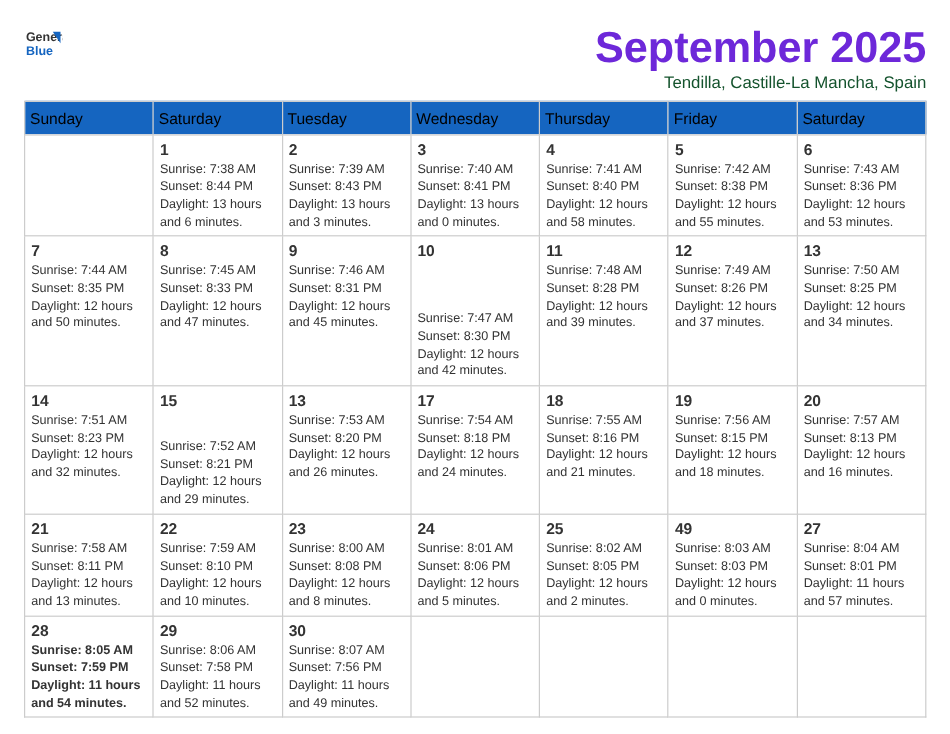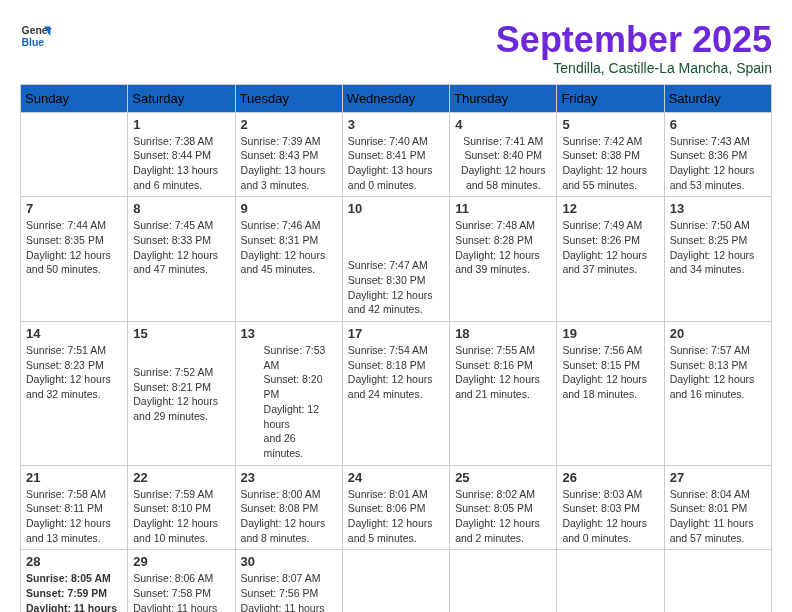--- a/index.html
+++ b/index.html
@@ -128,21 +128,21 @@
         </td>
         <td>
           <span class="day-number">3</span>
           <div class="day-detail" style="white-space: pre-line;">Sunrise: 7:40 AM
 Sunset: 8:41 PM
 Daylight: 13 hours
 and 0 minutes.</div>
         </td>
         <td>
           <span class="day-number">4</span>
-          <div class="day-detail" style="white-space: pre-line; text-align: center;">Sunrise: 7:41 AM
+          <div class="day-detail" style="white-space: pre-line;">Sunrise: 7:41 AM
 Sunset: 8:40 PM
 Daylight: 12 hours
 and 58 minutes.</div>
         </td>
         <td>
           <span class="day-number">5</span>
           <div class="day-detail" style="white-space: pre-line;">Sunrise: 7:42 AM
 Sunset: 8:38 PM
 Daylight: 12 hours
 and 55 minutes.</div>
@@ -216,21 +216,21 @@
         </td>
         <td>
           <span class="day-number">15</span>
           <div class="day-detail" style="white-space: pre-line; margin-top: 24px;">Sunrise: 7:52 AM
 Sunset: 8:21 PM
 Daylight: 12 hours
 and 29 minutes.</div>
         </td>
         <td>
           <span class="day-number">13</span>
-          <div class="day-detail" style="white-space: pre-line; margin-left: 23px;">Sunrise: 7:53 AM
+          <div class="day-detail" style="white-space: pre-line;">Sunrise: 7:53 AM
 Sunset: 8:20 PM
 Daylight: 12 hours
 and 26 minutes.</div>
         </td>
         <td>
           <span class="day-number">17</span>
           <div class="day-detail" style="white-space: pre-line;">Sunrise: 7:54 AM
 Sunset: 8:18 PM
 Daylight: 12 hours
 and 24 minutes.</div>
@@ -287,21 +287,21 @@
 and 5 minutes.</div>
         </td>
         <td>
           <span class="day-number">25</span>
           <div class="day-detail" style="white-space: pre-line;">Sunrise: 8:02 AM
 Sunset: 8:05 PM
 Daylight: 12 hours
 and 2 minutes.</div>
         </td>
         <td>
-          <span class="day-number">26</span>
+          <span class="day-number">49</span>
           <div class="day-detail" style="white-space: pre-line;">Sunrise: 8:03 AM
 Sunset: 8:03 PM
 Daylight: 12 hours
 and 0 minutes.</div>
         </td>
         <td>
           <span class="day-number">27</span>
           <div class="day-detail" style="white-space: pre-line;">Sunrise: 8:04 AM
 Sunset: 8:01 PM
 Daylight: 11 hours

